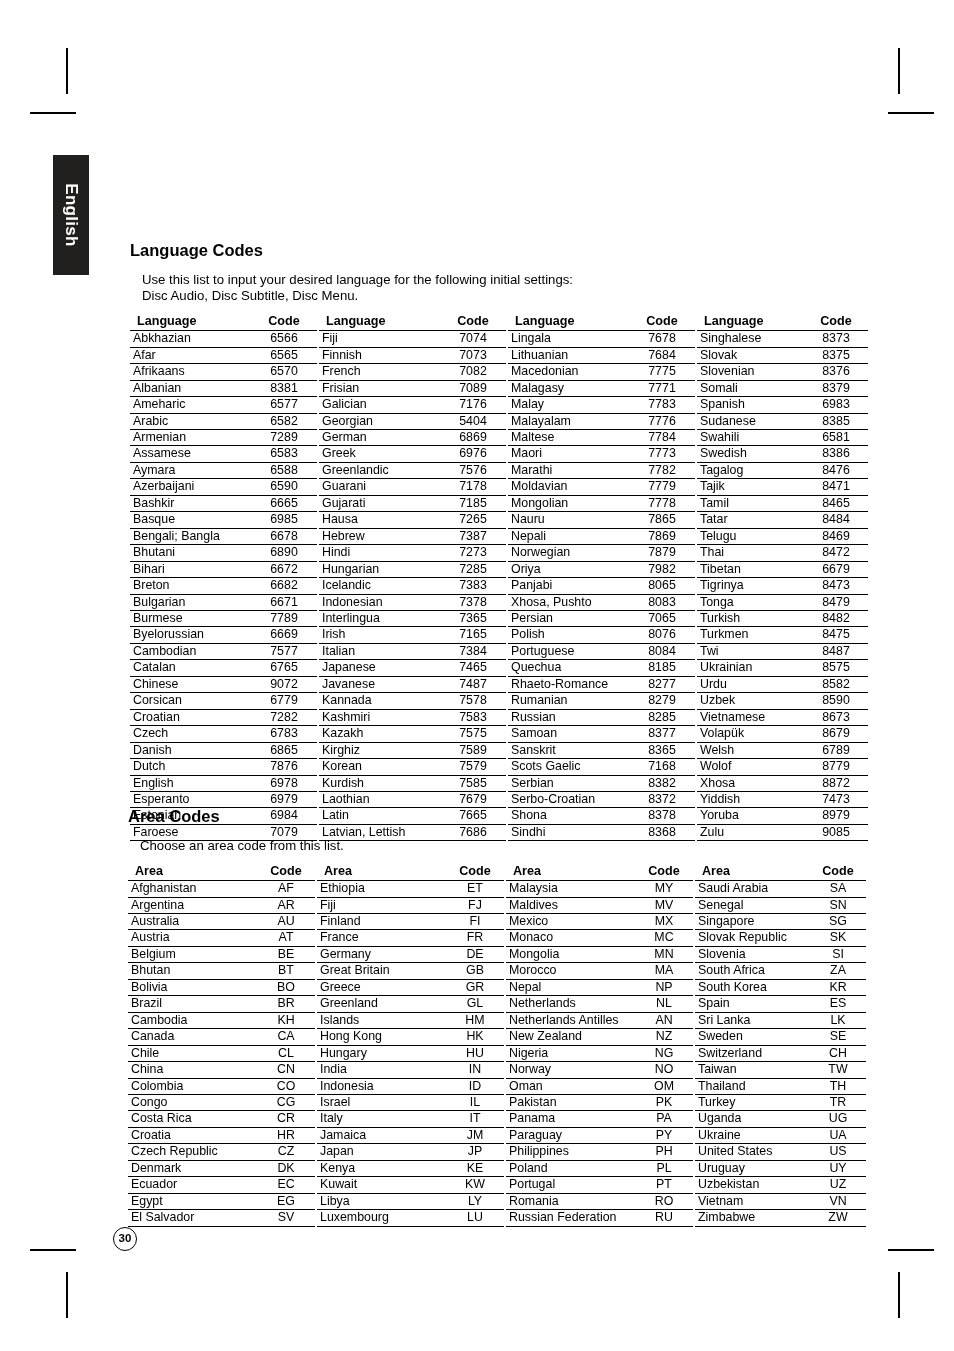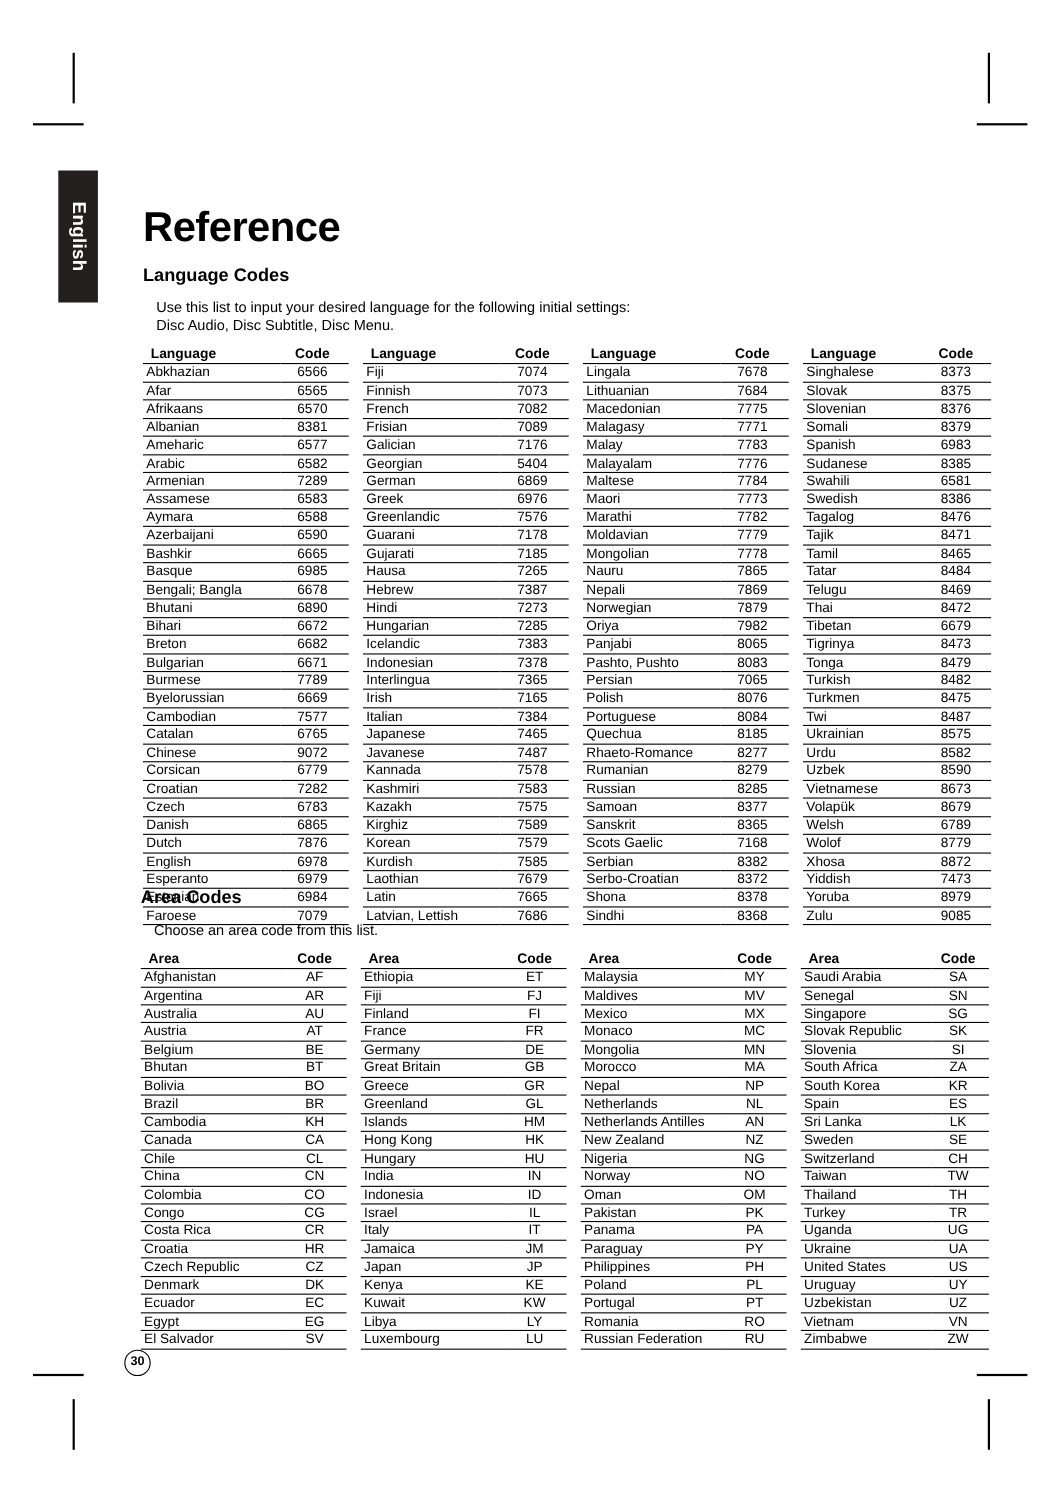--- a/index.html
+++ b/index.html
@@ -80,21 +80,21 @@
   }
 
   #language-section { position: absolute; left: 130px; top: 228px; width: 712px; }
   #area-section     { position: absolute; left: 128px; top: 794px; width: 715px; }
 
   .section-desc-wrap { margin-top: 10px; margin-left: 12px; }
 
   
   .table-row {
     display: flex;
-    gap: 13px;
+    gap: 2px;
     margin-top: 9px;
   }
   .code-table {
     border-collapse: collapse;
     table-layout: fixed;
     font-size: 12.4px;
   }
   .code-table th,
   .code-table td {
     padding: 0;
@@ -161,21 +161,20 @@
   <div class="crop h crop-tr-h"></div>
   <div class="crop v crop-bl-v"></div>
   <div class="crop h crop-bl-h"></div>
   <div class="crop v crop-br-v"></div>
   <div class="crop h crop-br-h"></div>
 
   <div class="lang-tab">
     <span class="lang-tab-text">English</span>
   </div>
 
-  <h1 class="page-title">Reference</h1>
 
   <section id="language-section">
     <h2 class="section-title">Language Codes</h2>
     <div class="section-desc section-desc-wrap">
       <div>Use this list to input your desired language for the following initial settings:</div>
       <div>Disc Audio, Disc Subtitle, Disc Menu.</div>
     </div>
     <div class="table-row">
       <table class="code-table lang-table">
           <thead>
@@ -511,21 +510,21 @@
             </tr>
             <tr>
               <td class="c-name">Oriya</td>
               <td class="c-code">7982</td>
             </tr>
             <tr>
               <td class="c-name">Panjabi</td>
               <td class="c-code">8065</td>
             </tr>
             <tr>
-              <td class="c-name">Pashto, Pushto</td>
+              <td class="c-name">Xhosa, Pushto</td>
               <td class="c-code">8083</td>
             </tr>
             <tr>
               <td class="c-name">Persian</td>
               <td class="c-code">7065</td>
             </tr>
             <tr>
               <td class="c-name">Polish</td>
               <td class="c-code">8076</td>
             </tr>

